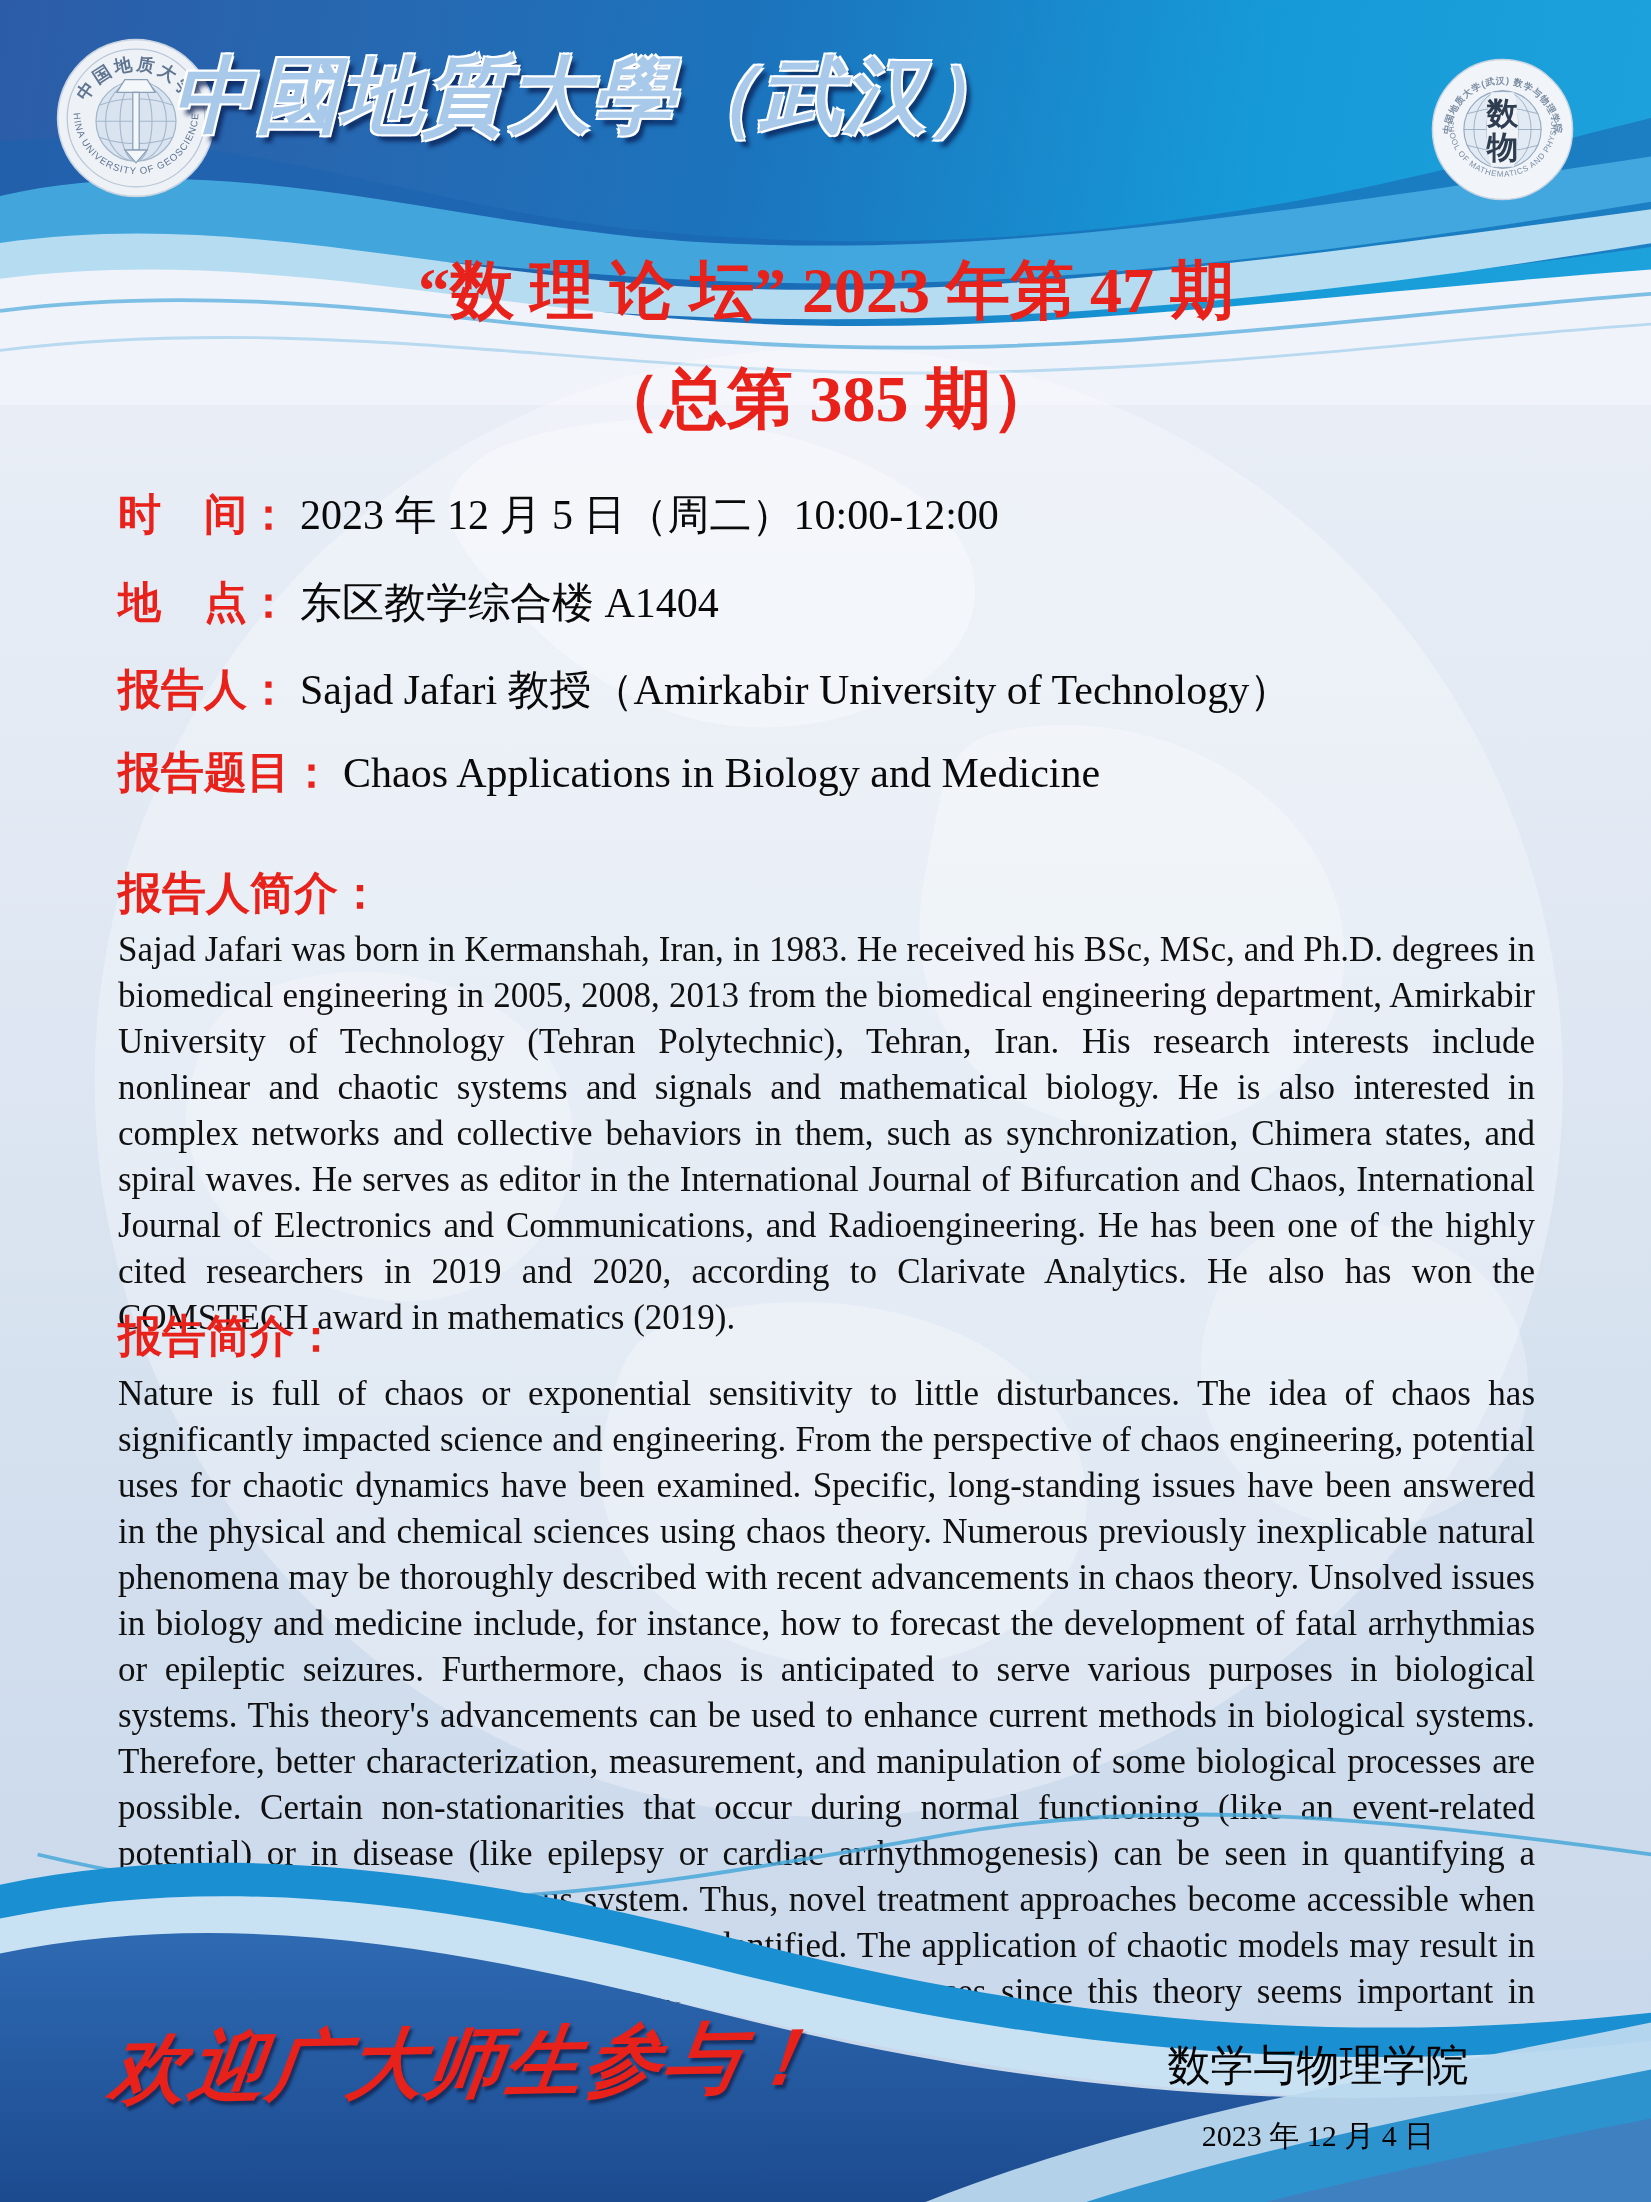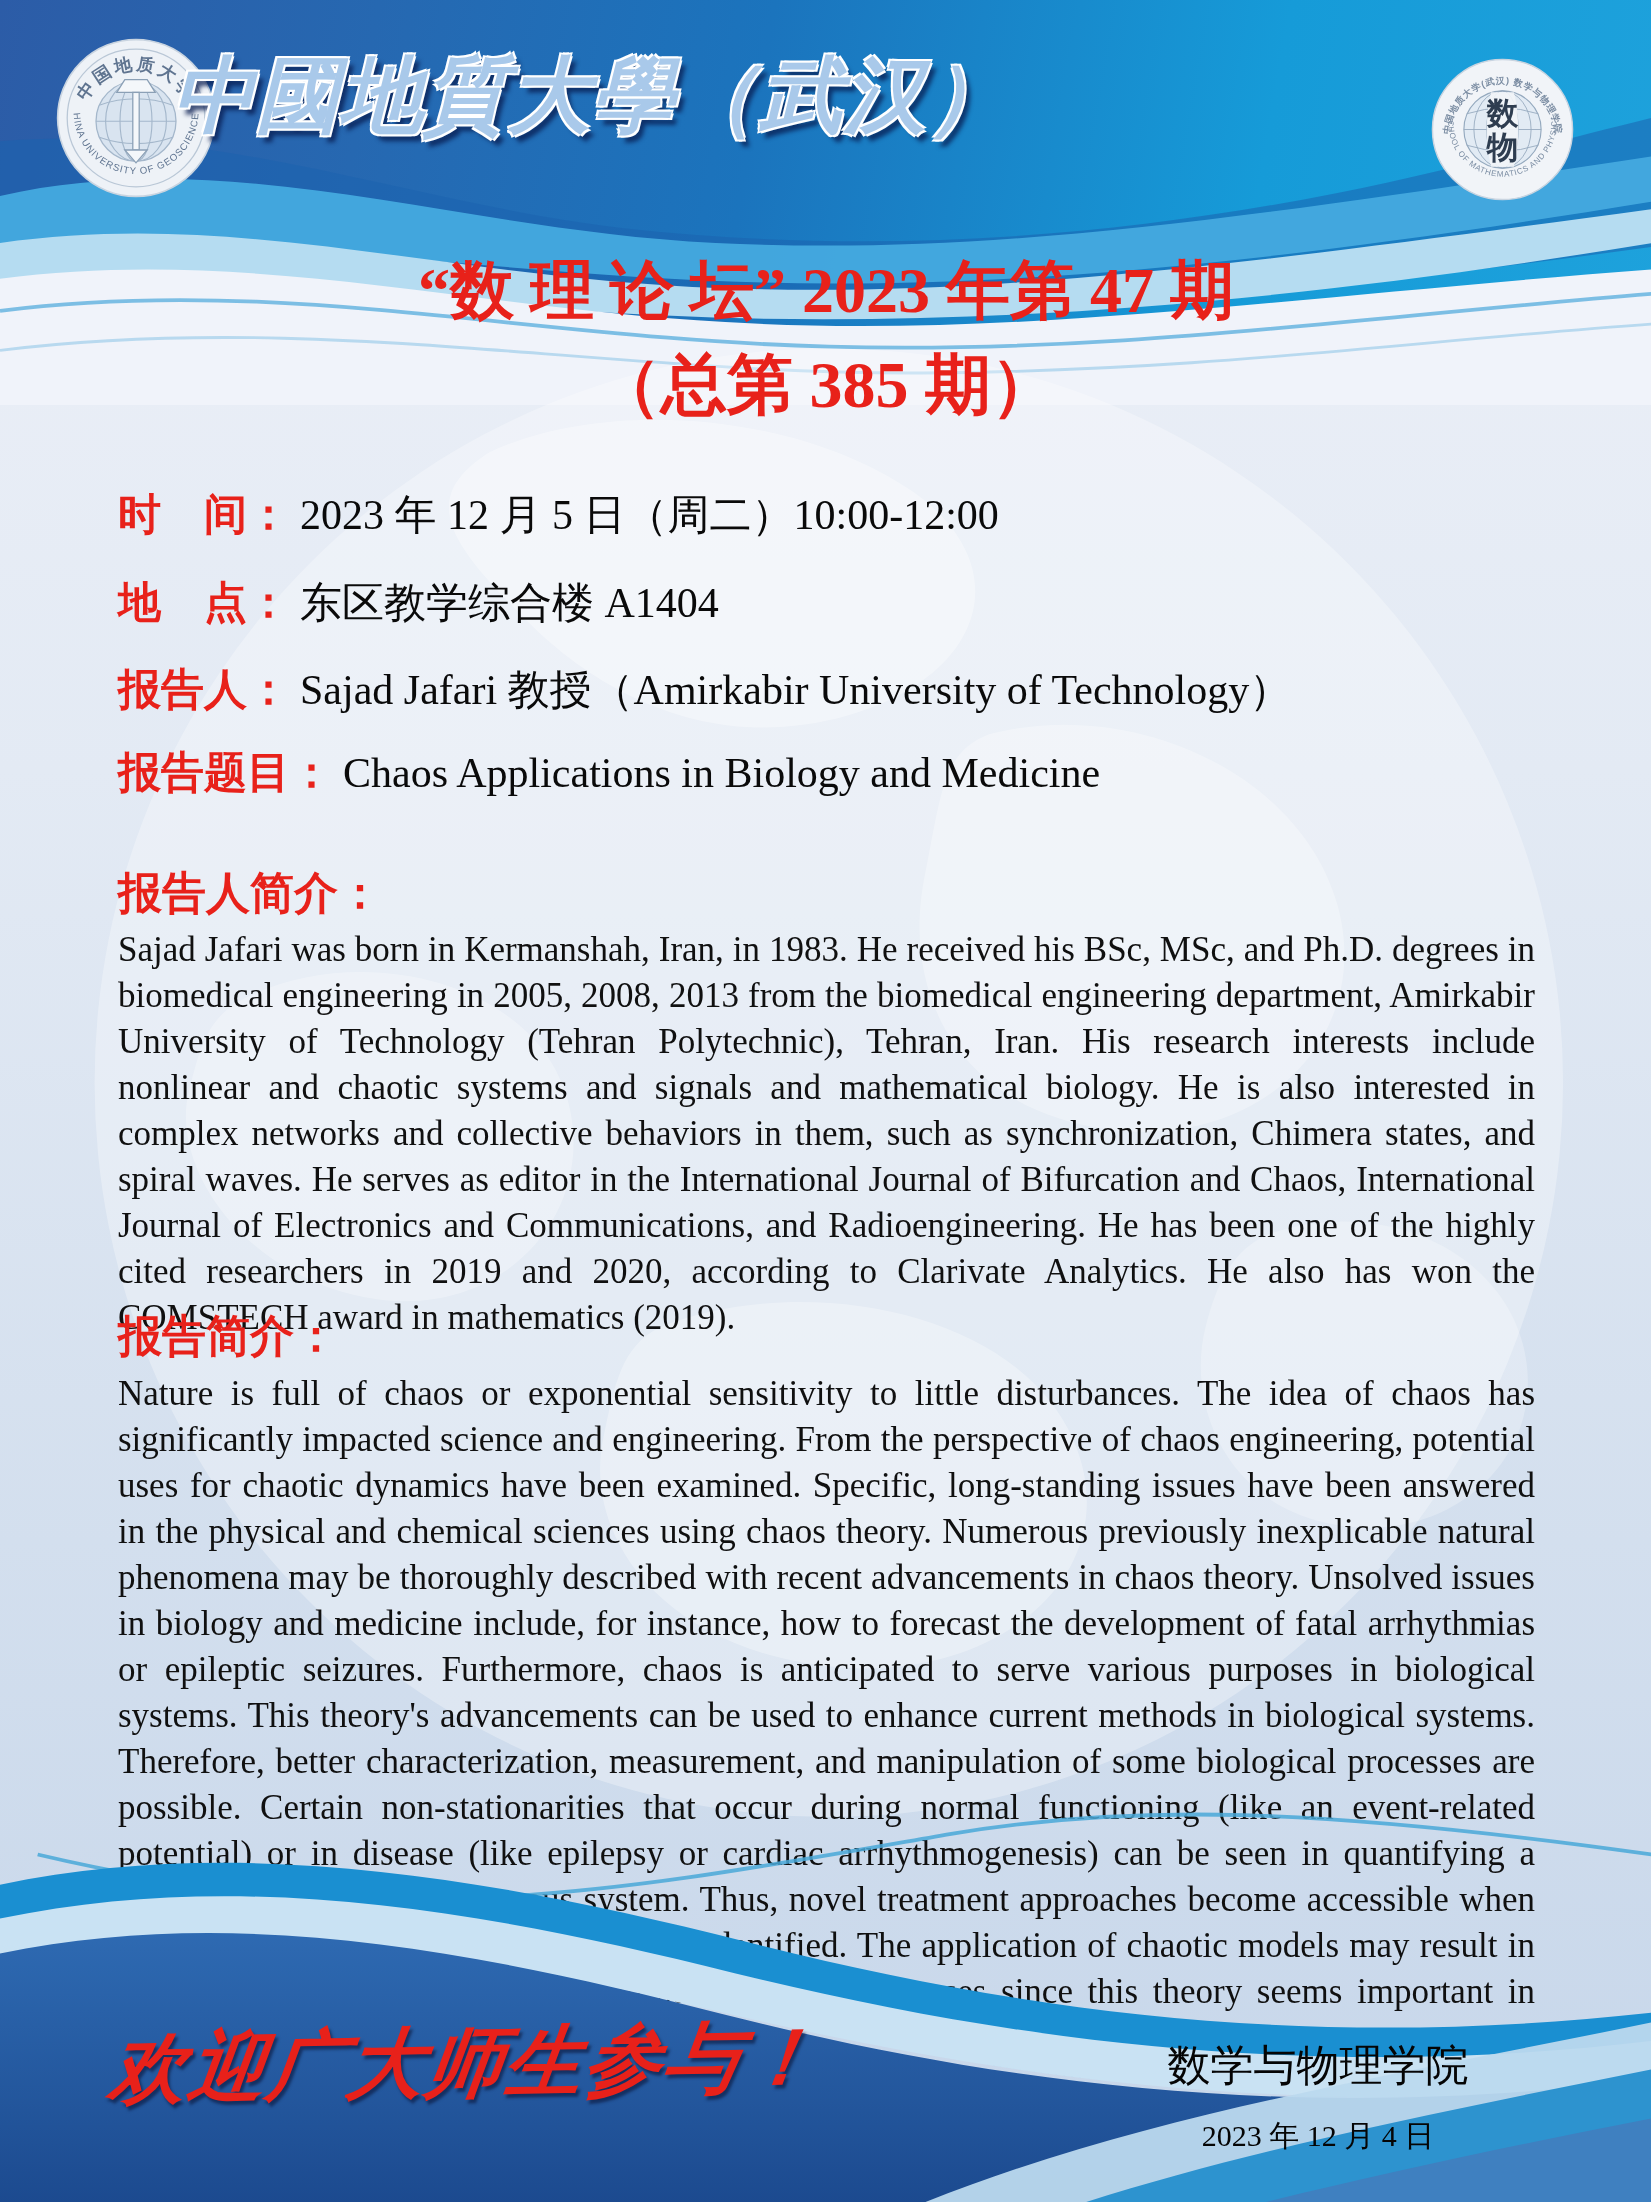--- a/index.html
+++ b/index.html
@@ -35,21 +35,21 @@
   .seal-left { left: 56px; top: 38px; width: 160px; height: 160px; }
   .seal-right { left: 1431px; top: 58px; width: 143px; height: 143px; }
 
   
   .title-line {
     position: absolute; left: 0; width: 1652px; text-align: center;
     color: #e8211a; font-weight: 700; font-family: "Liberation Serif", "DejaVu Serif", serif;
     white-space: nowrap;
   }
   .title-1 { top: 247px; font-size: 64px; }
-  .title-2 { top: 340px; font-size: 66px; }
+  .title-2 { top: 354px; font-size: 66px; }
 
   
   .info-row {
     position: absolute; left: 118px; width: 1431px; white-space: nowrap;
   }
   .info-label {
     color: #e8211a; font-weight: 700; font-size: 43px;
     font-family: Liberation Serif, serif;
   }
   .info-value {

